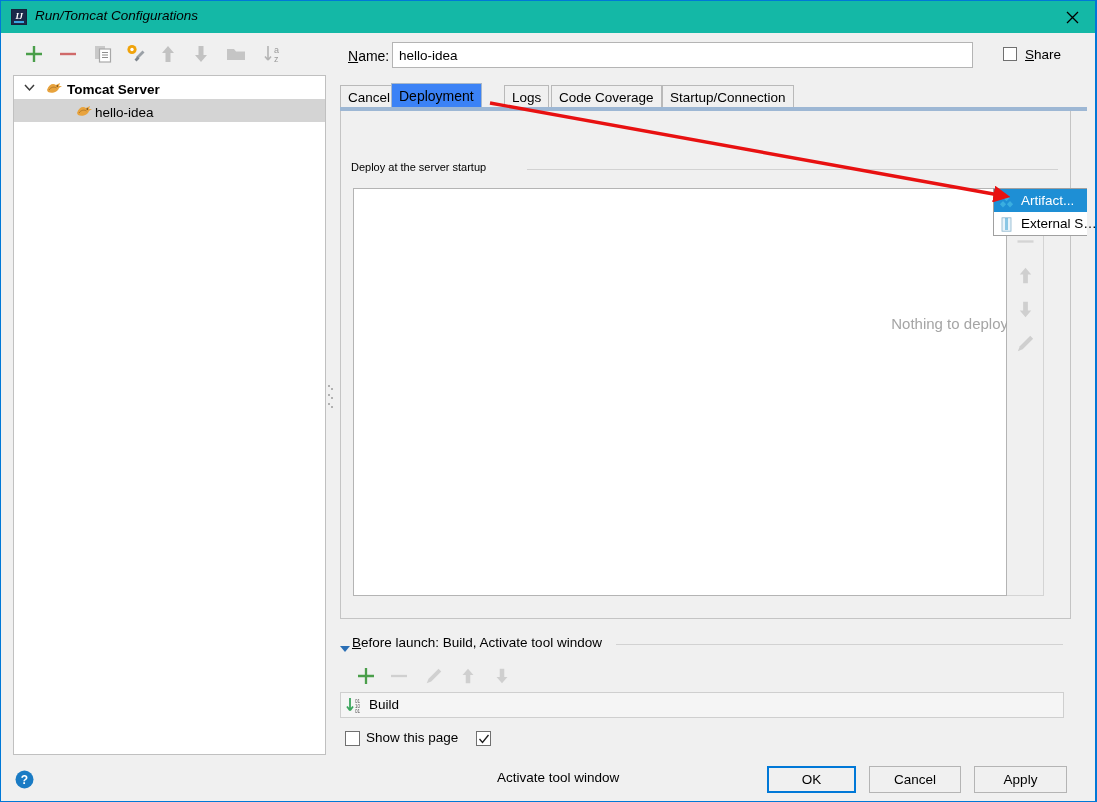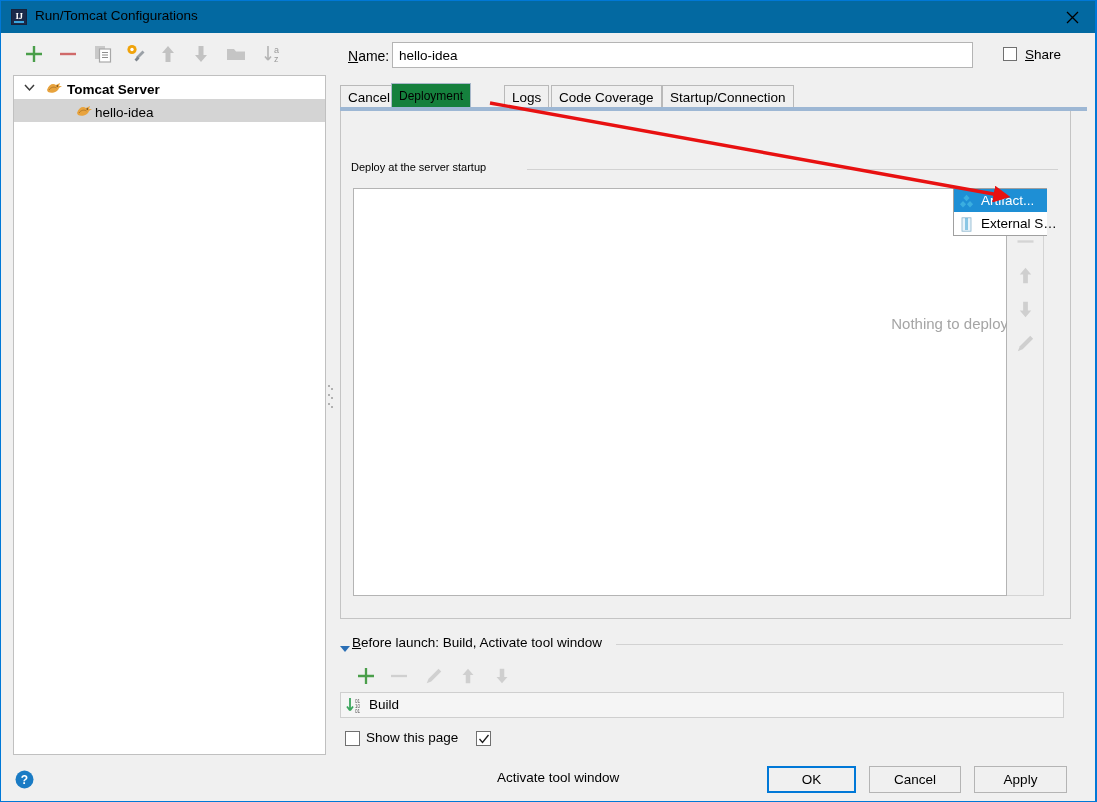--- a/index.html
+++ b/index.html
@@ -27,22 +27,23 @@
     border: 1px solid #0078d7;
     box-sizing: border-box;
   }
 
   
   #titlebar {
     position: absolute;
     left: 0; top: 0;
     width: 1095px;
     height: 32px;
-    background: #0369a1;
-    box-sizing: border-box;
+    background: #14b8a6;
+    box-sizing: border-box;
+    font-style: italic;
   }
   #app-icon {
     position: absolute;
     left: 10px; top: 8px;
     width: 16px; height: 16px;
     background: #1b2a4a;
     border: 1px solid #16223b;
     box-sizing: border-box;
   }
   #app-icon .ij {
@@ -192,24 +193,24 @@
     background: #f0f0f0;
     border: 1px solid #b9b9b9;
     box-sizing: border-box;
     font-size: 13.5px;
     white-space: nowrap;
   }
   .tab.active {
     top: 0;
     height: 25px;
     line-height: 24px;
-    background: #15803d;
+    background: #3b82f6;
     border: 1px solid #a8b8ca;
     border-bottom: none;
-    font-size: 12px;
+    font-size: 14px;
   }
   #tab-underline {
     position: absolute;
     left: 5px; top: 70px;
     width: 747px; height: 4px;
     background: #9db7d4;
   }
 
   
   #content-card {
@@ -362,21 +363,21 @@
     left: 766px; width: 89px;
     border: 2px solid #0078d7;
     line-height: 23px;
   }
   #cancel-btn { left: 868px; width: 92px; }
   #apply-btn  { left: 973px; width: 93px; }
 
   
   #popup {
     position: absolute;
-    left: 952px; top: 187px;
+    left: 992px; top: 187px;
     width: 94px; height: 48px;
     background: #ffffff;
     border: 1px solid #a0a0a0;
     border-right: none;
     box-sizing: border-box;
     z-index: 40;
   }
   .menu-item {
     position: absolute;
     left: 0;

